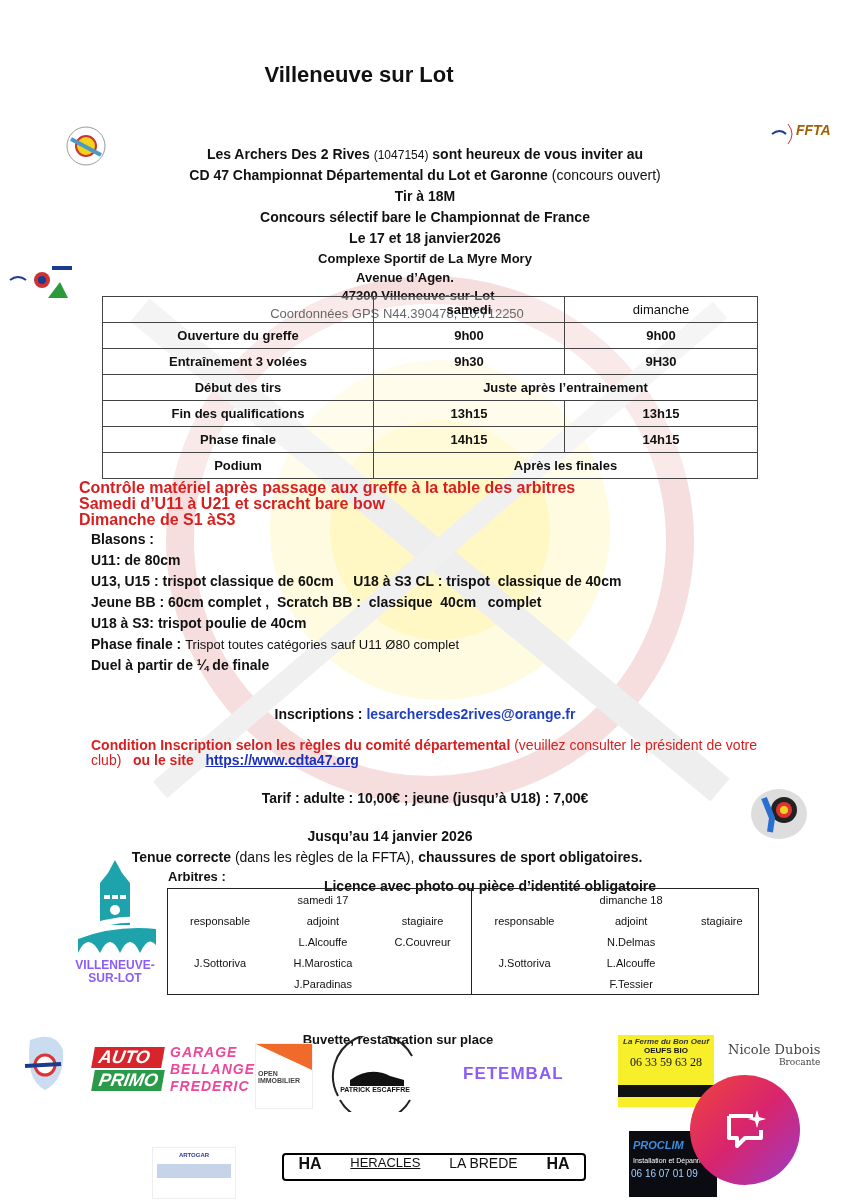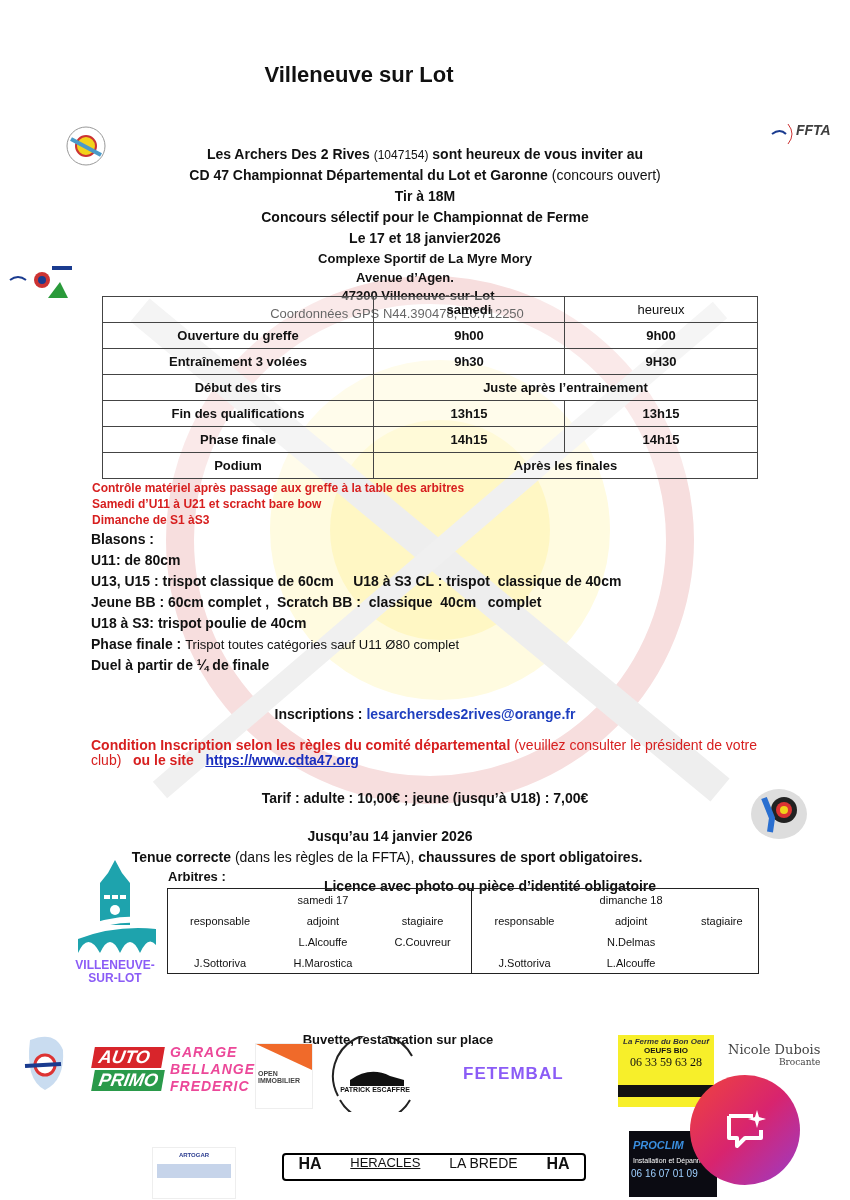--- a/index.html
+++ b/index.html
@@ -16,21 +16,21 @@
   .small { font-size: 12px; font-weight: normal; }
 
   table.sched { position: absolute; left: 102px; top: 296px; width: 656px; border-collapse: collapse; font-size: 13px; font-weight: bold; }
   table.sched td { border: 1px solid #444; text-align: center; height: 25px; padding: 0; background: rgba(255,255,255,0.35); }
   table.sched td.h { font-weight: normal; }
   table.sched td.c1 { width: 270px; }
   table.sched td.c2 { width: 190px; }
 
   .red { color: #d71f1f; }
   .blue { color: #1f3fbf; }
-  .redblk { left: 92px; font-size: 12px; font-weight: bold; line-height: 16px; }
+  .redblk { left: 79px; font-size: 16px; font-weight: bold; line-height: 16px; }
   .blk { left: 91px; font-size: 14px; font-weight: bold; }
   .link { color: #1a2fbf; text-decoration: underline; }
 
   table.arb { position: absolute; left: 167px; top: 888px; width: 592px; border-collapse: collapse; font-size: 11px; border: 1.5px solid #222; }
   table.arb td { text-align: center; height: 21px; padding: 0; }
   table.arb td.sep { border-left: 1.5px solid #222; }
 
   .logo { position: absolute; }
   .chat-fab { position: absolute; left: 690px; top: 1075px; width: 110px; height: 110px; border-radius: 50%;
     background: linear-gradient(135deg, #f0453c 0%, #d8246e 50%, #9a3cc8 100%); }
@@ -51,53 +51,53 @@
 <svg class="logo" style="left:65px;top:125px" width="42" height="42">
   <circle cx="21" cy="21" r="19" fill="#fff" stroke="#999"></circle>
   <circle cx="21" cy="21" r="10" fill="#f2d21b" stroke="#c33" stroke-width="2"></circle>
   <path d="M6 14 L36 30" stroke="#4a9ac8" stroke-width="4"></path>
 </svg>
 <div class="logo" style="left:770px;top:122px;width:70px;height:22px">
   <svg width="24" height="22">
       <path d="M2 12 Q10 6 16 12" stroke="#1a3b8f" fill="none" stroke-width="2"></path>
       <path d="M18 2 Q26 12 18 22" stroke="#c33" fill="none"></path>
     </svg>
-  <span style="position:absolute;left:26px;top:0;font-style:italic;font-weight:bold;color:#404040;font-size:14px">FFTA</span>
+  <span style="position:absolute;left:26px;top:0;font-style:italic;font-weight:bold;color:#a16207;font-size:14px">FFTA</span>
 </div>
 <svg class="logo" style="left:8px;top:262px" width="68" height="38">
   <path d="M2 18 Q10 12 18 18" stroke="#1a3b8f" fill="none" stroke-width="2"></path>
   <circle cx="34" cy="18" r="8" fill="#c33"></circle>
     <circle cx="34" cy="18" r="4" fill="#1a3b8f"></circle>
   <path d="M40 36 L52 20 L60 36" fill="#2a9a3a"></path>
   <rect x="44" y="4" width="20" height="4" fill="#1a3b8f"></rect>
 </svg>
 
 <div class="abs line" style="top:118px">
   <span>Les Archers Des 2 Rives</span>
   <span class="small">(1047154)</span>
   <span>sont heureux de vous inviter au</span>
 </div>
 <div class="abs line" style="top:139px">
   <span>CD 47 Championnat Départemental du Lot et Garonne</span>
   <span class="normal">(concours ouvert)</span>
 </div>
 <div class="abs line" style="top:160px">Tir à 18M</div>
-<div class="abs line" style="top:181px">Concours  sélectif pour le Championnat de Ferme</div>
+<div class="abs line" style="top:181px">Concours  sélectif bare le Championnat de France</div>
 <div class="abs line" style="top:202px">Le 17 et 18 janvier2026</div>
 <div class="abs line" style="top:223px;font-size:13px">Complexe Sportif de La Myre Mory</div>
 <div class="abs line" style="top:242px;font-size:13px;left:-20px">Avenue d’Agen.</div>
 <div class="abs line" style="top:260px;font-size:13px;left:-7px">47300 Villeneuve-sur-Lot</div>
 <div class="abs line normal" style="top:278px;font-size:13px;left:-28px">Coordonnées GPS N44.390478, E0.712250</div>
 
 <table class="sched">
   <tbody>
       <tr>
     <td class="c1"></td>
     <td class="c2">samedi</td>
-    <td class="h">heureux</td>
+    <td class="h">dimanche</td>
   </tr>
   <tr>
     <td>Ouverture du greffe</td>
     <td>9h00</td>
     <td>9h00</td>
   </tr>
   <tr>
     <td>Entraînement 3 volées</td>
     <td>9h30</td>
     <td>9H30</td>
@@ -209,20 +209,28 @@
     <td></td>
   </tr>
   <tr>
     <td>J.Sottoriva</td>
     <td>H.Marostica</td>
     <td></td>
     <td class="sep">J.Sottoriva</td>
     <td>L.Alcouffe</td>
     <td></td>
   </tr>
+  <tr>
+    <td></td>
+    <td>J.Paradinas</td>
+    <td></td>
+    <td class="sep"></td>
+    <td>F.Tessier</td>
+    <td></td>
+  </tr>
 </tbody>
   </table>
 <div class="abs line" style="top:1004px;left:-27px;font-size:13px">Buvette, restauration  sur place</div>
 
 <svg class="logo" style="left:15px;top:1030px" width="62" height="68">
   <path d="M15 10 Q40 0 48 20 Q50 50 30 60 Q10 50 15 10 Z" fill="#c9dcf0"></path>
   <circle cx="30" cy="35" r="10" fill="#fff" stroke="#d33" stroke-width="3"></circle>
   <path d="M10 36 L46 34" stroke="#1a3b8f" stroke-width="4"></path>
 </svg>
 <div class="logo" style="left:93px;top:1047px;width:70px">

